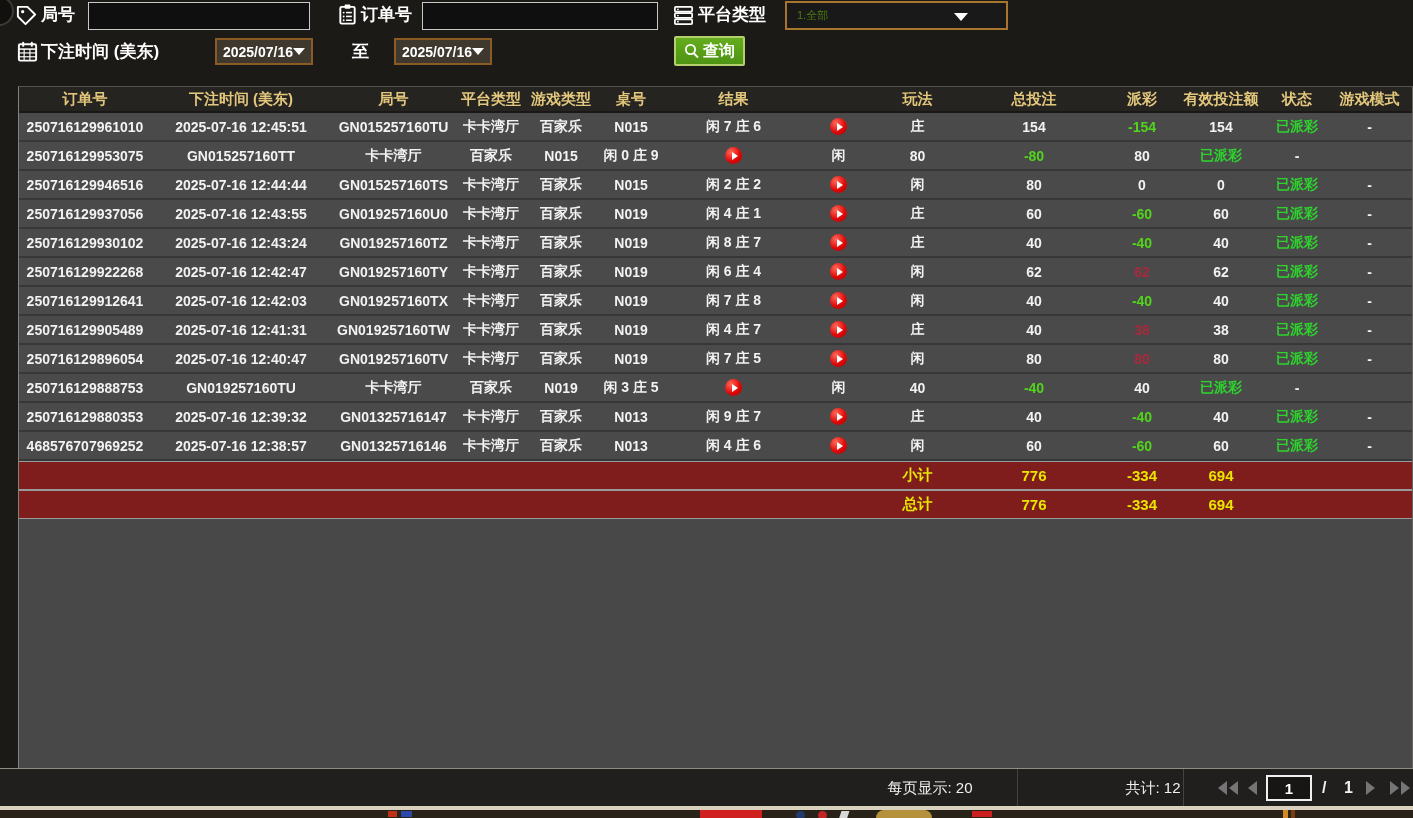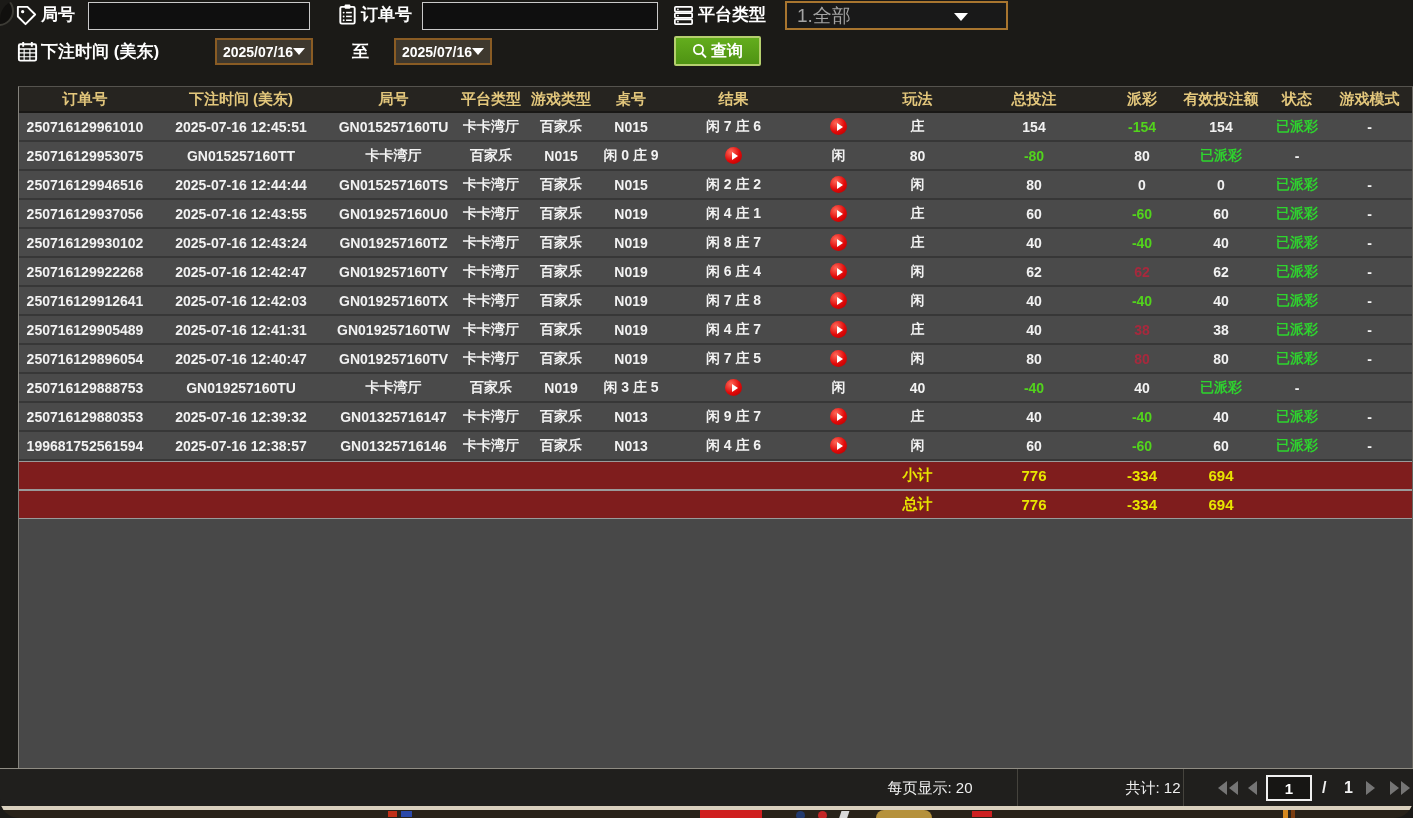--- a/index.html
+++ b/index.html
@@ -3,52 +3,52 @@
 <meta charset="utf-8">
 <style>
   * { margin:0; padding:0; box-sizing:border-box; }
   html,body { width:1413px; height:818px; overflow:hidden; }
   body {
     background:#1b1a17;
     font-family:"Liberation Sans","DejaVu Sans",sans-serif;
     position:relative;
     color:#f2f2f2;
   }
-  #screen { position:absolute; inset:0; width:1413px; height:818px; overflow:hidden;border-radius:19px; }
+  #screen { position:absolute; inset:0; width:1413px; height:818px; overflow:hidden; }
 
   
   .abs { position:absolute; }
   .flabel { font-size:17px; font-weight:bold; color:#ffffff; white-space:nowrap; }
   .txt-input {
     background:#0f0f0f; border:1px solid #c9c9c9; height:28px;
     color:#fff; font-size:15px; padding:0 6px; outline:none;
     font-family:"Liberation Sans","DejaVu Sans",sans-serif;
   }
   .select-box {
     background:#191919; border:2px solid #a8752f; height:29px;
     display:flex; align-items:center; padding-left:10px; cursor:pointer;
   }
-  .select-box .sel-val { font-size:19px; color:#a3a3a3; }
+  .select-box .sel-val { font-size:11px; color:#4d7c0f; }
   .caret-down {
     width:0; height:0; border-left:7px solid transparent; border-right:7px solid transparent;
     border-top:8px solid #ffffff; position:absolute; right:38px; top:10px;
   }
   .date-box {
     background:#3e382e; border:2px solid #8a5c24; height:27px;
     display:flex; align-items:center; justify-content:center; cursor:pointer;
   }
   .date-box .dval { font-size:14px; font-weight:bold; color:#fff; }
   .date-box .dcaret {
     width:0; height:0; border-left:6px solid transparent; border-right:6px solid transparent;
     border-top:7px solid #ffffff;
   }
   .query-btn {
     background:linear-gradient(#63ad1d,#4f9313); border:2px solid #b5cf6e; border-radius:2px;
     height:30px; display:flex; align-items:center; justify-content:center; gap:3px;
-    cursor:pointer; padding:0 16px;
+    cursor:pointer; padding:0 8px;
   }
   .query-btn span { font-size:16px; font-weight:bold; color:#fff; }
   .icon-svg { display:block; }
   #corner-arc {
     left:-16px; top:-4px; width:30px; height:30px; border-radius:50%;
     background:#11100e; border:2px solid #3c3b35;
   }
 
   
   #table-panel {
@@ -422,21 +422,21 @@
             </span>
           </div>
           <div class="cell">庄</div>
           <div class="cell">40</div>
           <div class="cell neg">-40</div>
           <div class="cell">40</div>
           <div class="cell status">已派彩</div>
           <div class="cell">-</div>
         </div>
         <div class="trow grid-row">
-          <div class="cell">199681752561594</div>
+          <div class="cell">468576707969252</div>
           <div class="cell">2025-07-16 12:38:57</div>
           <div class="cell">GN01325716146</div>
           <div class="cell">卡卡湾厅</div>
           <div class="cell">百家乐</div>
           <div class="cell">N013</div>
           <div class="cell">闲 4 庄 6</div>
           <div class="cell">
             <span class="play">
               <span class="tri"></span>
             </span>

